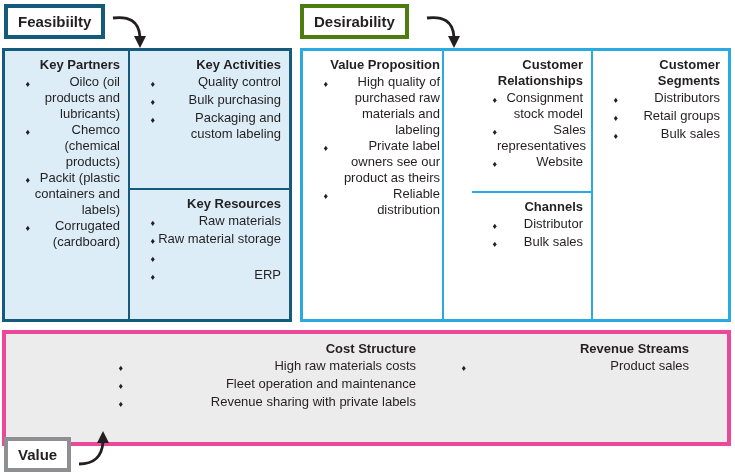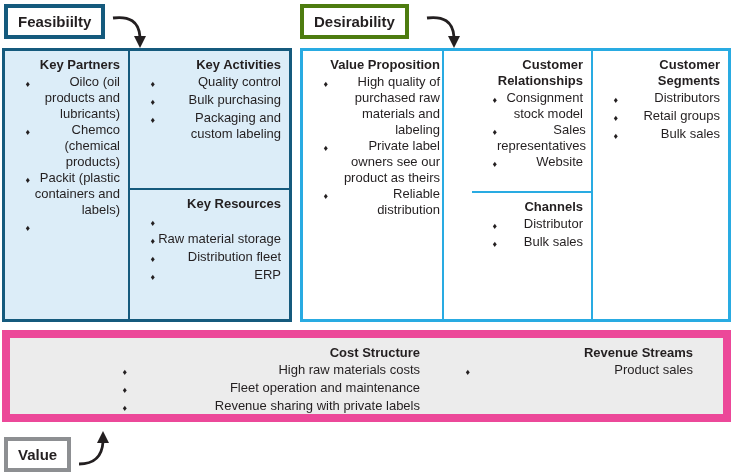--- a/index.html
+++ b/index.html
@@ -37,22 +37,22 @@
     position:absolute; left:300px; top:48px; width:431px; height:274px;
     background:#ffffff; border:3px solid #29abe2; display:flex;
   }
   .col-vp { width:141px; border-right:2px solid #29abe2; }
   .col-mid { width:149px; border-right:2px solid #29abe2; display:flex; flex-direction:column;padding-left:28px; }
   .cell-cr { height:142px; border-bottom:2px solid #29abe2; }
   .cell-ch { flex:1; }
   .col-cs { flex:1; }
 
   .bottom-block {
-    position:absolute; left:2px; top:330px; width:729px; height:92px;
-    background:#ececec; border:8px solid #ec4899;
+    position:absolute; left:2px; top:330px; width:729px; height:116px;
+    background:#ececec; border:4px solid #ec4899;
   }
   .cost-structure { position:absolute; left:100px; top:7px; width:310px; }
   .revenue-streams { position:absolute; left:443px; top:7px; width:240px; }
 
   
   .panel { padding:6px 8px 4px 8px; }
   .col-vp .panel { padding-right:2px; }
   .panel-title { font-weight:bold; font-size:13px; line-height:16px; }
   ul.bullets { list-style:none; margin:1px 0 0 0; padding:0; font-size:13px; line-height:16px; }
   ul.bullets li { display:flex; }
@@ -87,20 +87,21 @@
           <li>
             <span class="marker">♦</span>
             <span class="btext">Chemco (chemical products)</span>
           </li>
           <li>
             <span class="marker">♦</span>
             <span class="btext">Packit (plastic containers and labels)</span>
           </li>
           <li>
             <span class="marker">♦</span>
+            <span class="btext">Corrugated (cardboard)</span>
           </li>
         </ul>
     </div>
     <div class="col-left-right">
       <div class="cell-activities panel">
         <div class="panel-title">Key Activities</div>
         <ul class="bullets">
             <li>
               <span class="marker">♦</span>
               <span class="btext">Quality control</span>
@@ -113,28 +114,28 @@
               <span class="marker">♦</span>
               <span class="btext">Packaging and custom labeling</span>
             </li>
           </ul>
       </div>
       <div class="cell-resources panel">
         <div class="panel-title">Key Resources</div>
         <ul class="bullets">
             <li>
               <span class="marker">♦</span>
+              <span class="btext">Raw materials</span>
             </li>
             <li>
               <span class="marker">♦</span>
               <span class="btext">Raw material storage</span>
             </li>
             <li>
               <span class="marker">♦</span>
-              <span class="btext">Distribution fleet</span>
             </li>
             <li>
               <span class="marker">♦</span>
               <span class="btext">ERP</span>
             </li>
           </ul>
       </div>
     </div>
   </div>
 

